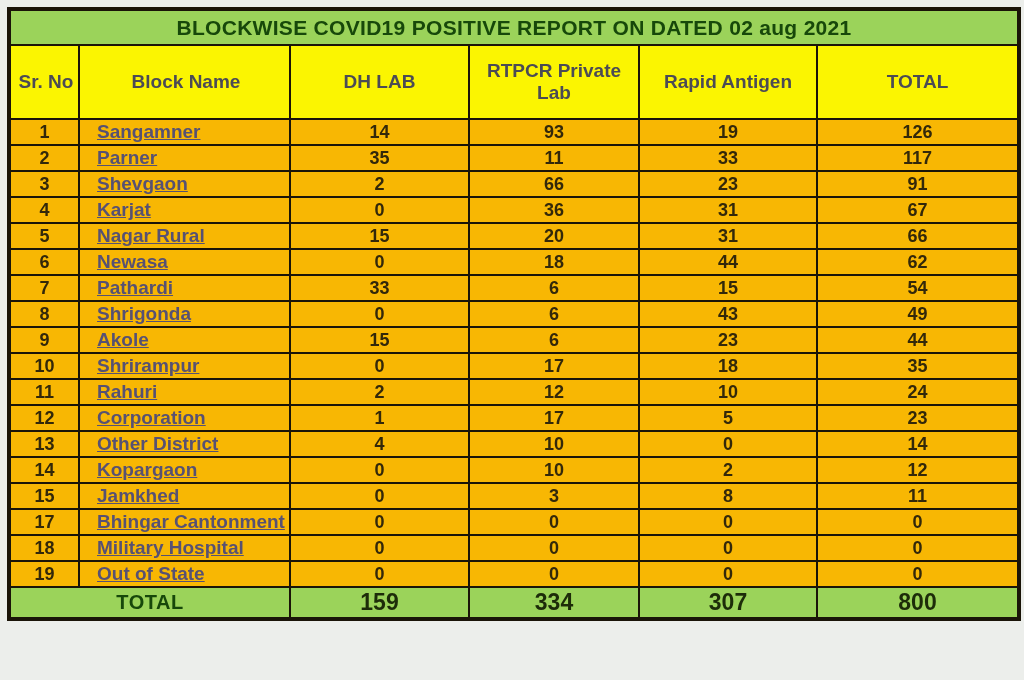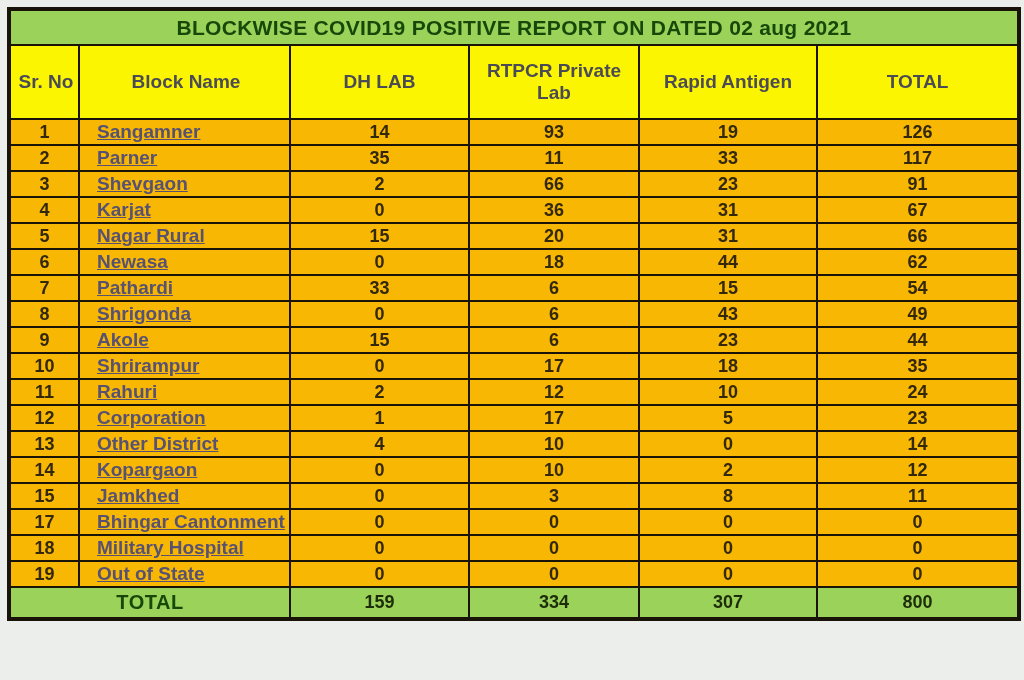--- a/index.html
+++ b/index.html
@@ -83,21 +83,21 @@
     text-align: center;
     font-weight: bold;
   }
   td.total-label {
     color: var(--title_text, #17480a);
     font-size: 20px;
     letter-spacing: .5px;
   }
   td.total-val {
     color: var(--footer_value_text, #1d2c09);
-    font-size: 18px;
+    font-size: 23px;
   }
 </style>
 </head>
 <body>
 
 <div class="stage">
   <table class="report">
     <colgroup>
       <col style="width:70px">
       <col style="width:211px">

